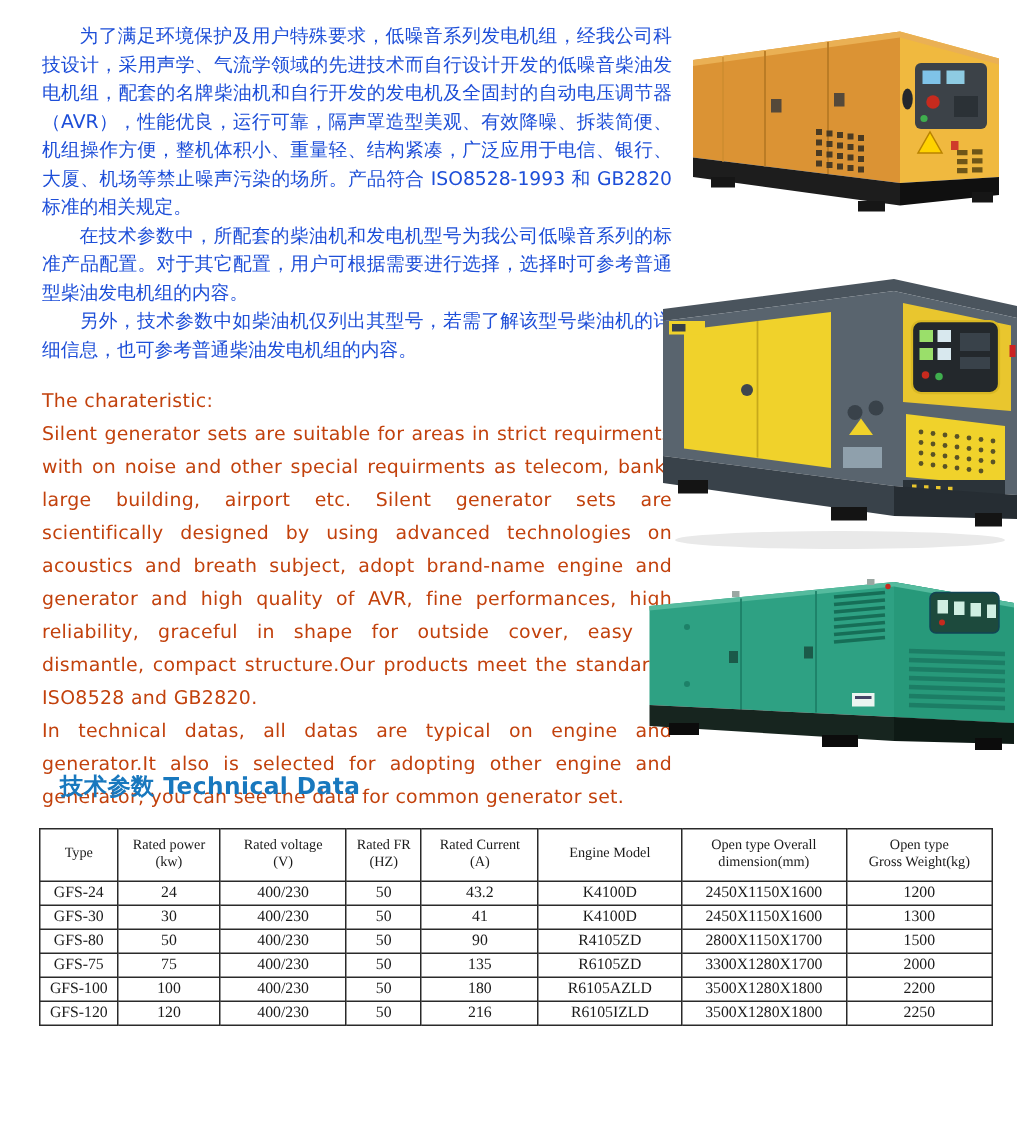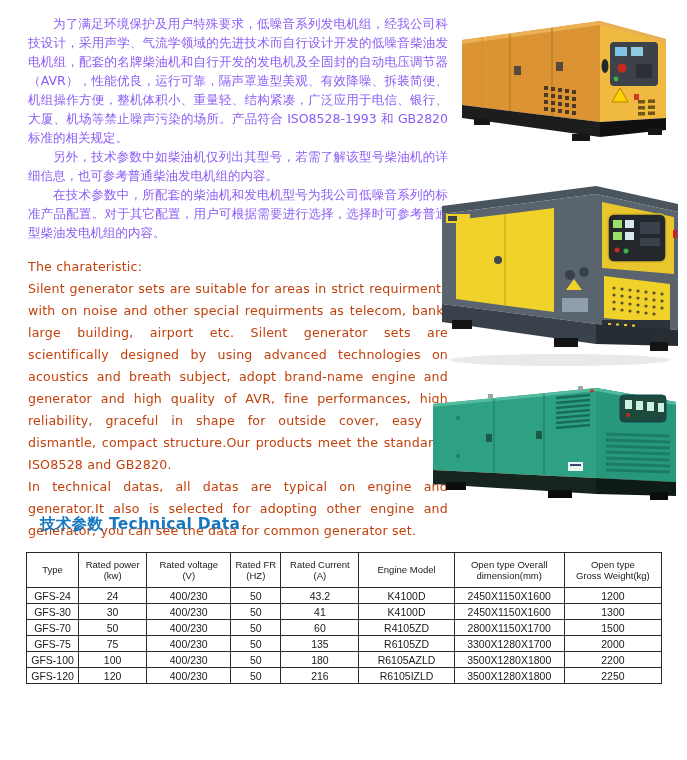--- a/index.html
+++ b/index.html
@@ -3,59 +3,59 @@
 <meta charset="utf-8">
 <style>
   html,body{margin:0;padding:0;background:#ffffff;}
   .page{
     position:relative;width:687px;height:760px;background:#ffffff;overflow:hidden;
     font-family:"DejaVu Sans","Liberation Sans",sans-serif;color:#3a3a3a;
   }
   
   .text-col{position:absolute;left:28px;top:14px;width:420px;}
   .text-col p{margin:0;}
-  .zh{font-size:12.5px;line-height:19px;text-align:justify;color:#8b5cf6;}
+  .zh{font-size:12.5px;line-height:19px;text-align:justify;color:#1d4ed8;}
   .indent{text-indent:2em;}
   .en-title{margin-top:14px !important;font-size:13px;line-height:22px;color:#3f3f3f;}
   .en{font-size:12.6px;line-height:22px;text-align:justify;color:#c2410c;letter-spacing:.2px;}
   
   .photo{position:absolute;margin:0;padding:0;}
   .photo svg{display:block;width:100%;height:100%;}
   #photo1{left:452px;top:6px;width:228px;height:160px;}
   #photo2{left:436px;top:172px;width:250px;height:202px;}
   #photo3{left:428px;top:378px;width:258px;height:136px;}
   
   .heading{
     position:absolute;left:40px;top:514px;margin:0;
     font-size:15.5px;font-weight:700;color:#1878be;letter-spacing:.3px;
   }
   
   table.tech{
     position:absolute;left:26px;top:552px;width:636px;
     border-collapse:collapse;table-layout:fixed;
-    font-family:Liberation Sans, sans-serif;
+    font-family:Liberation Serif, serif;
   }
   table.tech th,table.tech td{
     border:1px solid #2a2a2a;text-align:center;vertical-align:middle;
     padding:0 1px;overflow:hidden;white-space:nowrap;
   }
   table.tech th{height:34px;font-size:9.5px;font-weight:normal;line-height:11.5px;color:#1a1a1a;}
   table.tech td{height:15px;font-size:10.5px;color:#1a1a1a;}
   .thl{display:block;}
   .thl:empty{display:none;}
 </style>
 </head>
 <body>
 
 <div class="page">
 
   <div class="text-col">
     <p class="zh indent">为了满足环境保护及用户特殊要求，低噪音系列发电机组，经我公司科技设计，采用声学、气流学领域的先进技术而自行设计开发的低噪音柴油发电机组，配套的名牌柴油机和自行开发的发电机及全固封的自动电压调节器（AVR），性能优良，运行可靠，隔声罩造型美观、有效降噪、拆装简便、机组操作方便，整机体积小、重量轻、结构紧凑，广泛应用于电信、银行、大厦、机场等禁止噪声污染的场所。产品符合 ISO8528-1993 和 GB2820 标准的相关规定。</p>
+    <p class="zh indent">在技术参数中，所配套的柴油机和发电机型号为我公司低噪音系列的标准产品配置。对于其它配置，用户可根据需要进行选择，选择时可参考普通型柴油发电机组的内容。</p>
     <p class="zh indent">另外，技术参数中如柴油机仅列出其型号，若需了解该型号柴油机的详细信息，也可参考普通柴油发电机组的内容。</p>
-    <p class="zh indent">在技术参数中，所配套的柴油机和发电机型号为我公司低噪音系列的标准产品配置。对于其它配置，用户可根据需要进行选择，选择时可参考普通型柴油发电机组的内容。</p>
     <p class="en en-title">The charateristic:</p>
     <p class="en">Silent generator sets are suitable for areas in strict requirments with on noise and other special requirments as telecom, bank, large building, airport etc. Silent generator sets are scientifically designed by using advanced technologies on acoustics and breath subject, adopt brand-name engine and generator and high quality of AVR, fine performances, high reliability, graceful in shape for outside cover, easy to dismantle, compact structure.Our products meet the standards ISO8528 and GB2820.</p>
     <p class="en">In technical datas, all datas are typical on engine and generator.It also is selected for adopting other engine and generator, you can see the data for common generator set.</p>
   </div>
 
   <figure class="photo" id="photo1" role="img" aria-label="orange silent diesel generator set">
     <svg viewBox="0 0 228 160" xmlns="http://www.w3.org/2000/svg">
 
       <polygon points="10,34 148,15 148,116 10,99" fill="#db9334"></polygon>
       <polygon points="148,15 214,33 214,112 148,116" fill="#f0b93f"></polygon>
@@ -316,25 +316,25 @@
         <td>GFS-30</td>
           <td>30</td>
           <td>400/230</td>
           <td>50</td>
           <td>41</td>
           <td>K4100D</td>
           <td>2450X1150X1600</td>
           <td>1300</td>
       </tr>
       <tr>
-        <td>GFS-70</td>
-          <td>50</td>
-          <td>400/230</td>
-          <td>50</td>
-          <td>60</td>
+        <td>GFS-80</td>
+          <td>50</td>
+          <td>400/230</td>
+          <td>50</td>
+          <td>90</td>
           <td>R4105ZD</td>
           <td>2800X1150X1700</td>
           <td>1500</td>
       </tr>
       <tr>
         <td>GFS-75</td>
           <td>75</td>
           <td>400/230</td>
           <td>50</td>
           <td>135</td>

